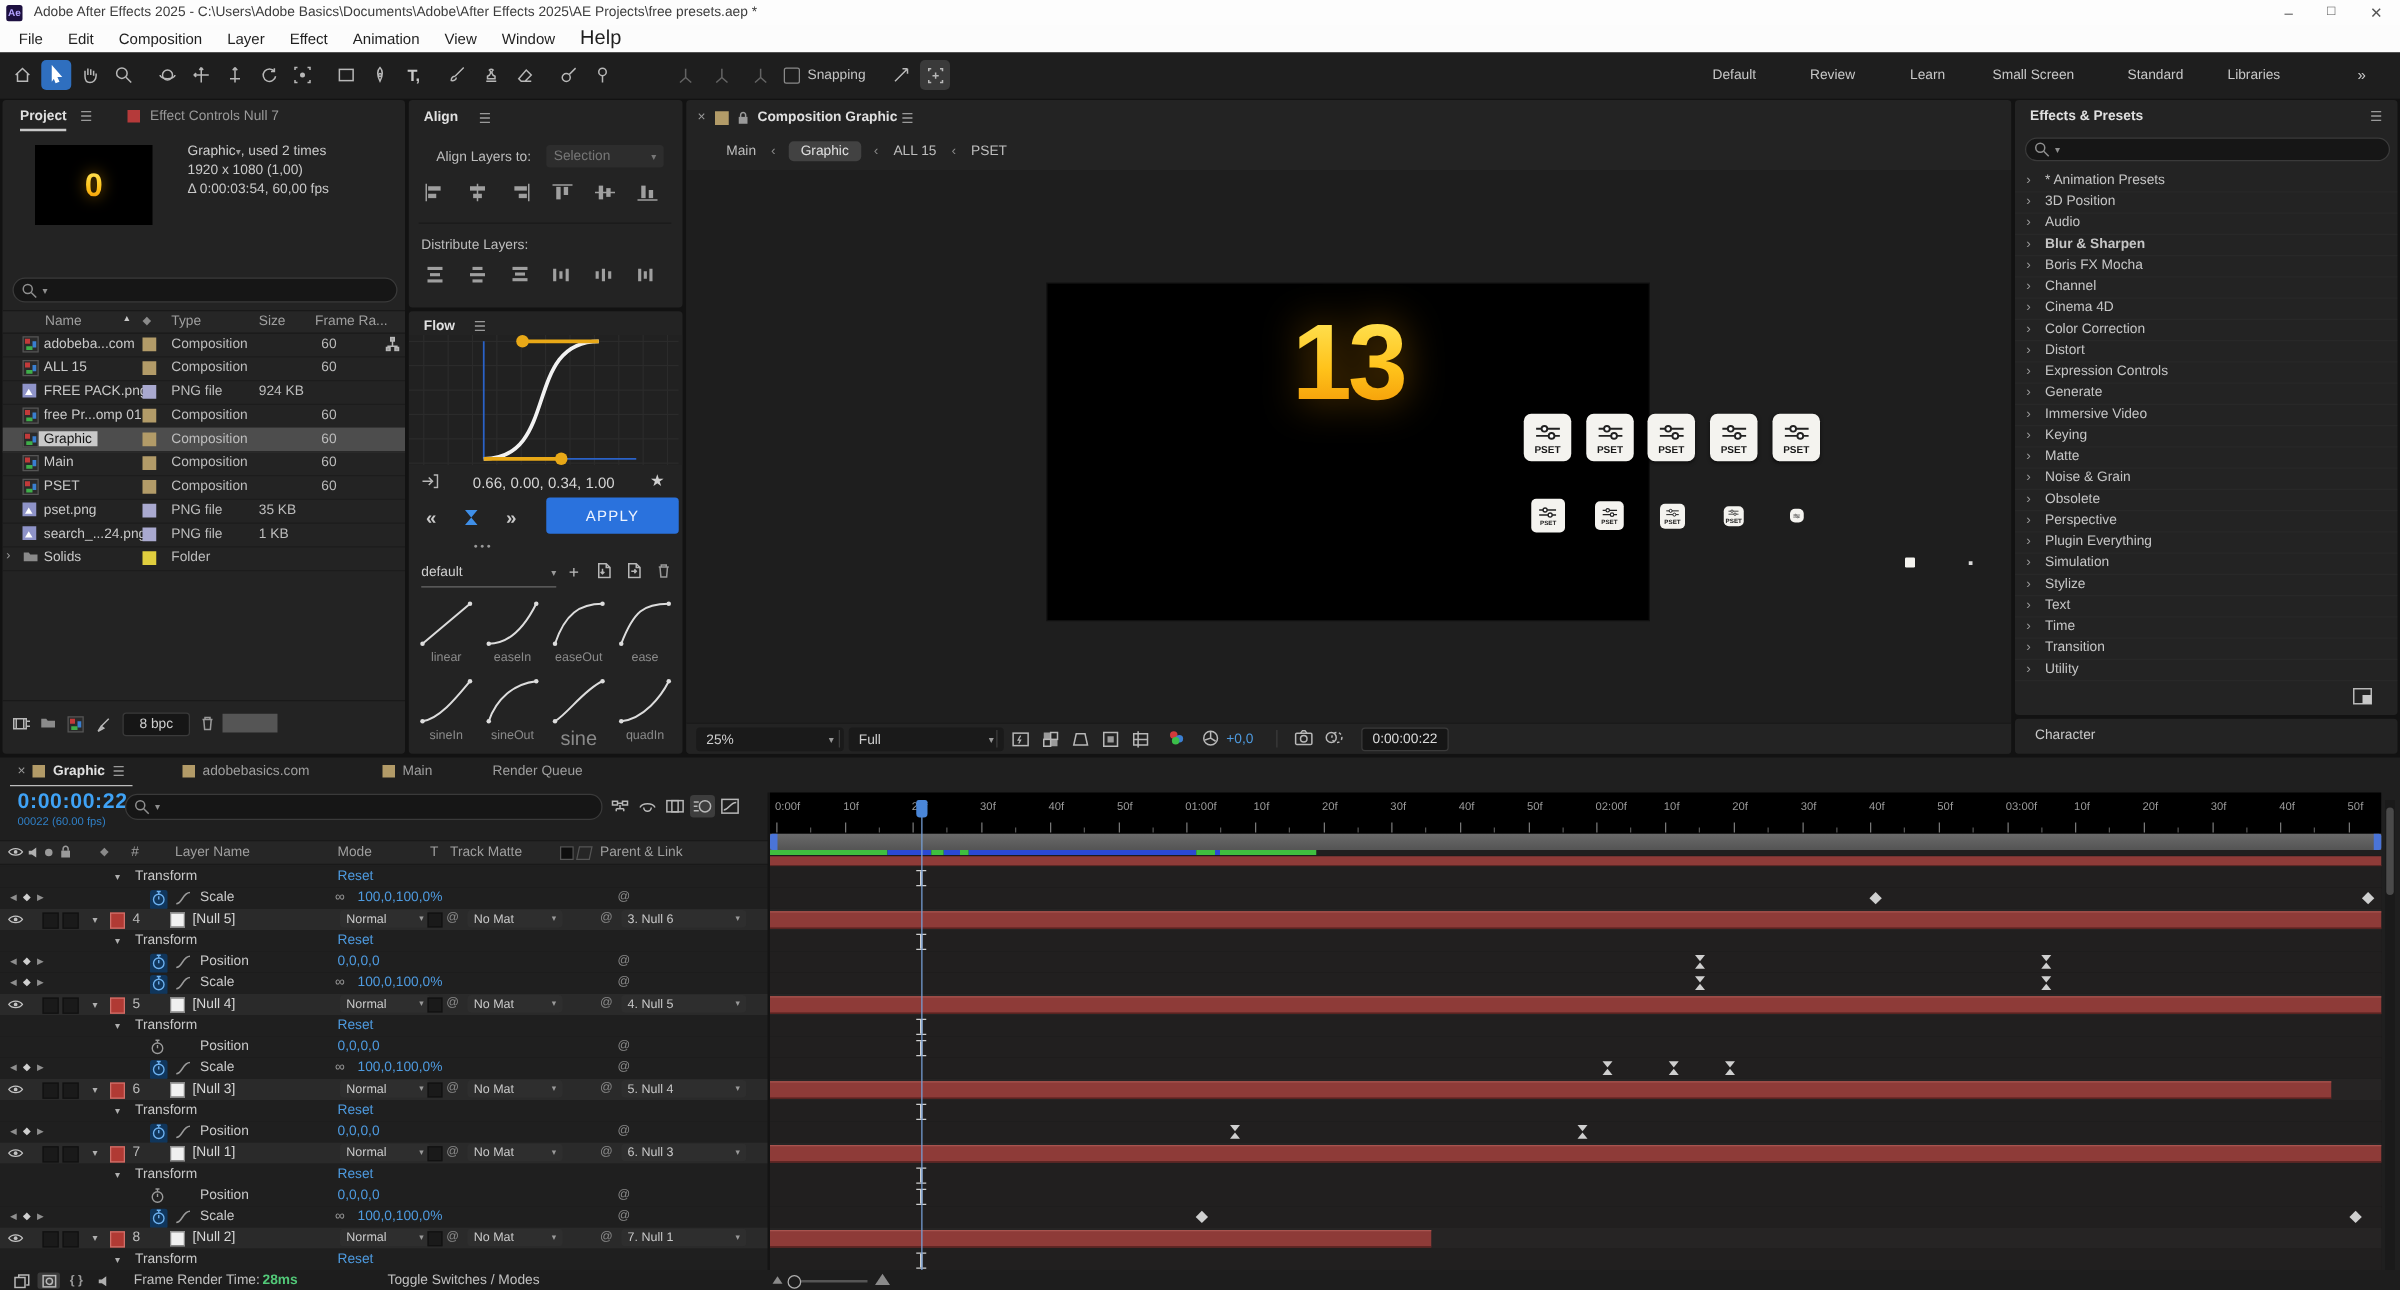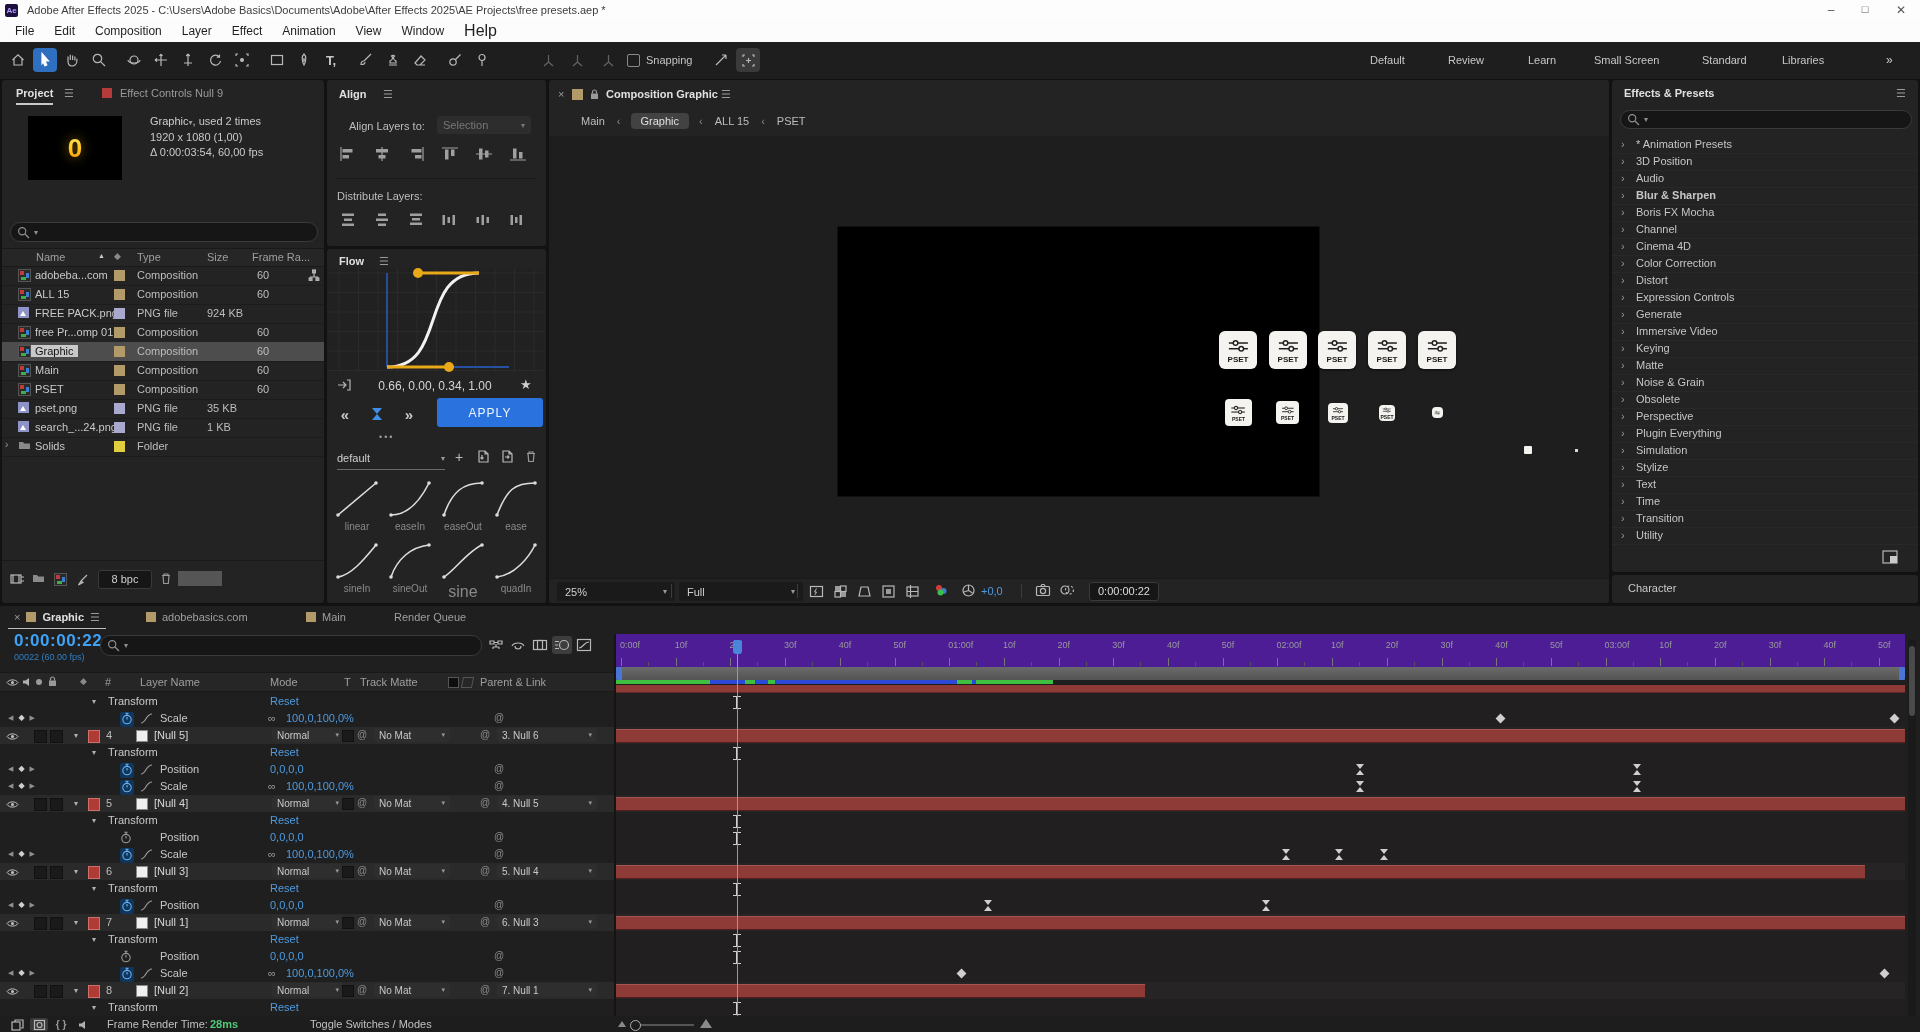--- a/index.html
+++ b/index.html
@@ -159,21 +159,21 @@
     <div style="position: absolute; left: 1594px; top: 12px; color: rgb(200, 200, 200); font-size: 11px;">Small Screen</div>
     <div style="position: absolute; left: 1702px; top: 12px; color: rgb(200, 200, 200); font-size: 11px;">Standard</div>
     <div style="position: absolute; left: 1782px; top: 12px; color: rgb(200, 200, 200); font-size: 11px;">Libraries</div>
     <div style="position: absolute; left: 1886px; top: 11px; color: rgb(200, 200, 200); font-size: 12px;">»</div>
   </div>
 
 <div class="panel" id="project-panel" style="left:2px;top:80px;width:322px;height:523px;background:#232323;">
     <div style="position: absolute; left: 14px; top: 7px; color: rgb(224, 224, 224); font-weight: 700; border-bottom: 2px solid rgb(200, 200, 200); padding-bottom: 4px;">Project</div>
     <div style="position: absolute; left: 62px; top: 7px; color: rgb(154, 154, 154);">☰</div>
     <div style="position: absolute; left: 100px; top: 8px; width: 10px; height: 10px; background: rgb(181, 58, 58);"></div>
-    <div style="position: absolute; left: 118px; top: 7px; color: rgb(154, 154, 154);">Effect Controls Null 9</div>
+    <div style="position: absolute; left: 118px; top: 7px; color: rgb(154, 154, 154);">Effect Controls Null 7</div>
     <div style="position: absolute; left: 26px; top: 36px; width: 94px; height: 64px; background: rgb(0, 0, 0); display: flex; align-items: center; justify-content: center;">
       <div class="grad13" style="font-size: 26px; filter: drop-shadow(rgba(255, 170, 0, 0.6) 0px 0px 6px);">0</div>
     </div>
     <div style="position: absolute; left: 148px; top: 34px; line-height: 15px; color: rgb(201, 201, 201);">
       <div><div style="display: inline; color: rgb(207, 207, 207);">Graphic</div><div style="display: inline; color: rgb(154, 154, 154); font-size: 8px;">▾</div><div style="display: inline; margin-top: 12px;">, used 2 times</div></div>
       <div>1920 x 1080 (1,00)</div>
       <div>Δ 0:00:03:54, 60,00 fps</div>
     </div>
     <div class="searchbox" style="left: 8px; top: 142px; width: 294px; height: 18px;">
       <svg width="13" height="13" viewBox="0 0 13 13" fill="none" stroke="#8f8f8f" stroke-width="1.2" xmlns="http://www.w3.org/2000/svg">
@@ -509,20 +509,21 @@
       <div style="padding: 2px;">Main</div>
       <div style="color: rgb(138, 138, 138);">‹</div>
       <div style="background: rgb(66, 66, 66); border-radius: 4px; padding: 2px 10px; color: rgb(224, 224, 224);">Graphic</div>
       <div style="color: rgb(138, 138, 138);">‹</div>
       <div style="padding: 2px;">ALL 15</div>
       <div style="color: rgb(138, 138, 138);">‹</div>
       <div style="padding: 2px;">PSET</div>
     </div>
     <div style="position: absolute; left: 0px; top: 56px; width: 1060px; height: 442px; background: rgb(30, 30, 30);"></div>
     <div style="position: absolute; left: 289px; top: 147px; width: 481px; height: 269px; background: rgb(0, 0, 0); box-shadow: rgb(16, 16, 16) 0px 0px 0px 1px;">
+      <div class="grad13" style="position: absolute; left: 0px; top: 14px; width: 481px; text-align: center; font-size: 86px; letter-spacing: -3px; filter: drop-shadow(rgba(255, 160, 0, 0.45) 0px 0px 16px);">13</div>
       <div style="position: absolute; left: 381px; top: 104px; width: 38px; height: 38px; background: rgb(244, 243, 239); border-radius: 6px; display: flex; flex-direction: column; align-items: center; justify-content: center; box-shadow: rgba(0, 0, 0, 0.6) 0px 1px 3px;">
         <svg width="60%" height="52%" viewBox="0 0 24 16" fill="none" stroke="#222" stroke-width="1.6">
           <path d="M2 5 H22"></path>
           <circle cx="9" cy="5" r="2.4" fill="#fff"></circle>
           <path d="M2 11 H22"></path>
           <circle cx="15" cy="11" r="2.4" fill="#fff"></circle>
         </svg>
         <span style="color:#191919;font-size:8px;font-weight:700;line-height:8px;">PSET</span>
       </div>
       <div style="position: absolute; left: 431px; top: 104px; width: 38px; height: 38px; background: rgb(244, 243, 239); border-radius: 6px; display: flex; flex-direction: column; align-items: center; justify-content: center; box-shadow: rgba(0, 0, 0, 0.6) 0px 1px 3px;">
@@ -860,21 +861,21 @@
       <div style="position: absolute; left: 80px; top: 3px; color: rgb(138, 138, 138); font-size: 9px;">◆</div>
       <div style="position: absolute; left: 105px; top: 3px;">#</div>
       <div style="position: absolute; left: 140px; top: 3px;">Layer Name</div>
       <div style="position: absolute; left: 270px; top: 3px;">Mode</div>
       <div style="position: absolute; left: 344px; top: 3px;">T</div>
       <div style="position: absolute; left: 360px; top: 3px;">Track Matte</div>
       <div style="position: absolute; left: 448px; top: 4px; width: 9px; height: 9px; background: rgb(14, 14, 14); border: 1px solid rgb(85, 85, 85);"></div>
       <div style="position: absolute; left: 462px; top: 4px; width: 9px; height: 9px; border: 1px solid rgb(85, 85, 85); transform: skewX(-12deg);"></div>
       <div style="position: absolute; left: 480px; top: 3px;">Parent &amp; Link</div>
     </div>
-    <div style="position: absolute; left: 616px; top: 28px; width: 1289px; height: 33px; background: #4c1d95; border-bottom: 1px solid rgb(20, 20, 20);">
+    <div style="position: absolute; left: 616px; top: 28px; width: 1289px; height: 33px; background: #000000; border-bottom: 1px solid rgb(20, 20, 20);">
       <div style="position: absolute; left: 4px; top: 6px; font-size: 9px; color: rgb(153, 153, 153);">0:00f</div>
       <div style="position: absolute; left: 5px; top: 24px; width: 1px; height: 8px; background: rgb(119, 119, 119);"></div>
       <div style="position: absolute; left: 32px; top: 28px; width: 1px; height: 4px; background: rgb(85, 85, 85);"></div>
       <div style="position: absolute; left: 58.7px; top: 6px; font-size: 9px; color: rgb(153, 153, 153);">10f</div>
       <div style="position: absolute; left: 59.7px; top: 24px; width: 1px; height: 8px; background: rgb(119, 119, 119);"></div>
       <div style="position: absolute; left: 86.7px; top: 28px; width: 1px; height: 4px; background: rgb(85, 85, 85);"></div>
       <div style="position: absolute; left: 113.4px; top: 6px; font-size: 9px; color: rgb(153, 153, 153);">20f</div>
       <div style="position: absolute; left: 114.4px; top: 24px; width: 1px; height: 8px; background: rgb(119, 119, 119);"></div>
       <div style="position: absolute; left: 141.4px; top: 28px; width: 1px; height: 4px; background: rgb(85, 85, 85);"></div>
       <div style="position: absolute; left: 168.1px; top: 6px; font-size: 9px; color: rgb(153, 153, 153);">30f</div>

